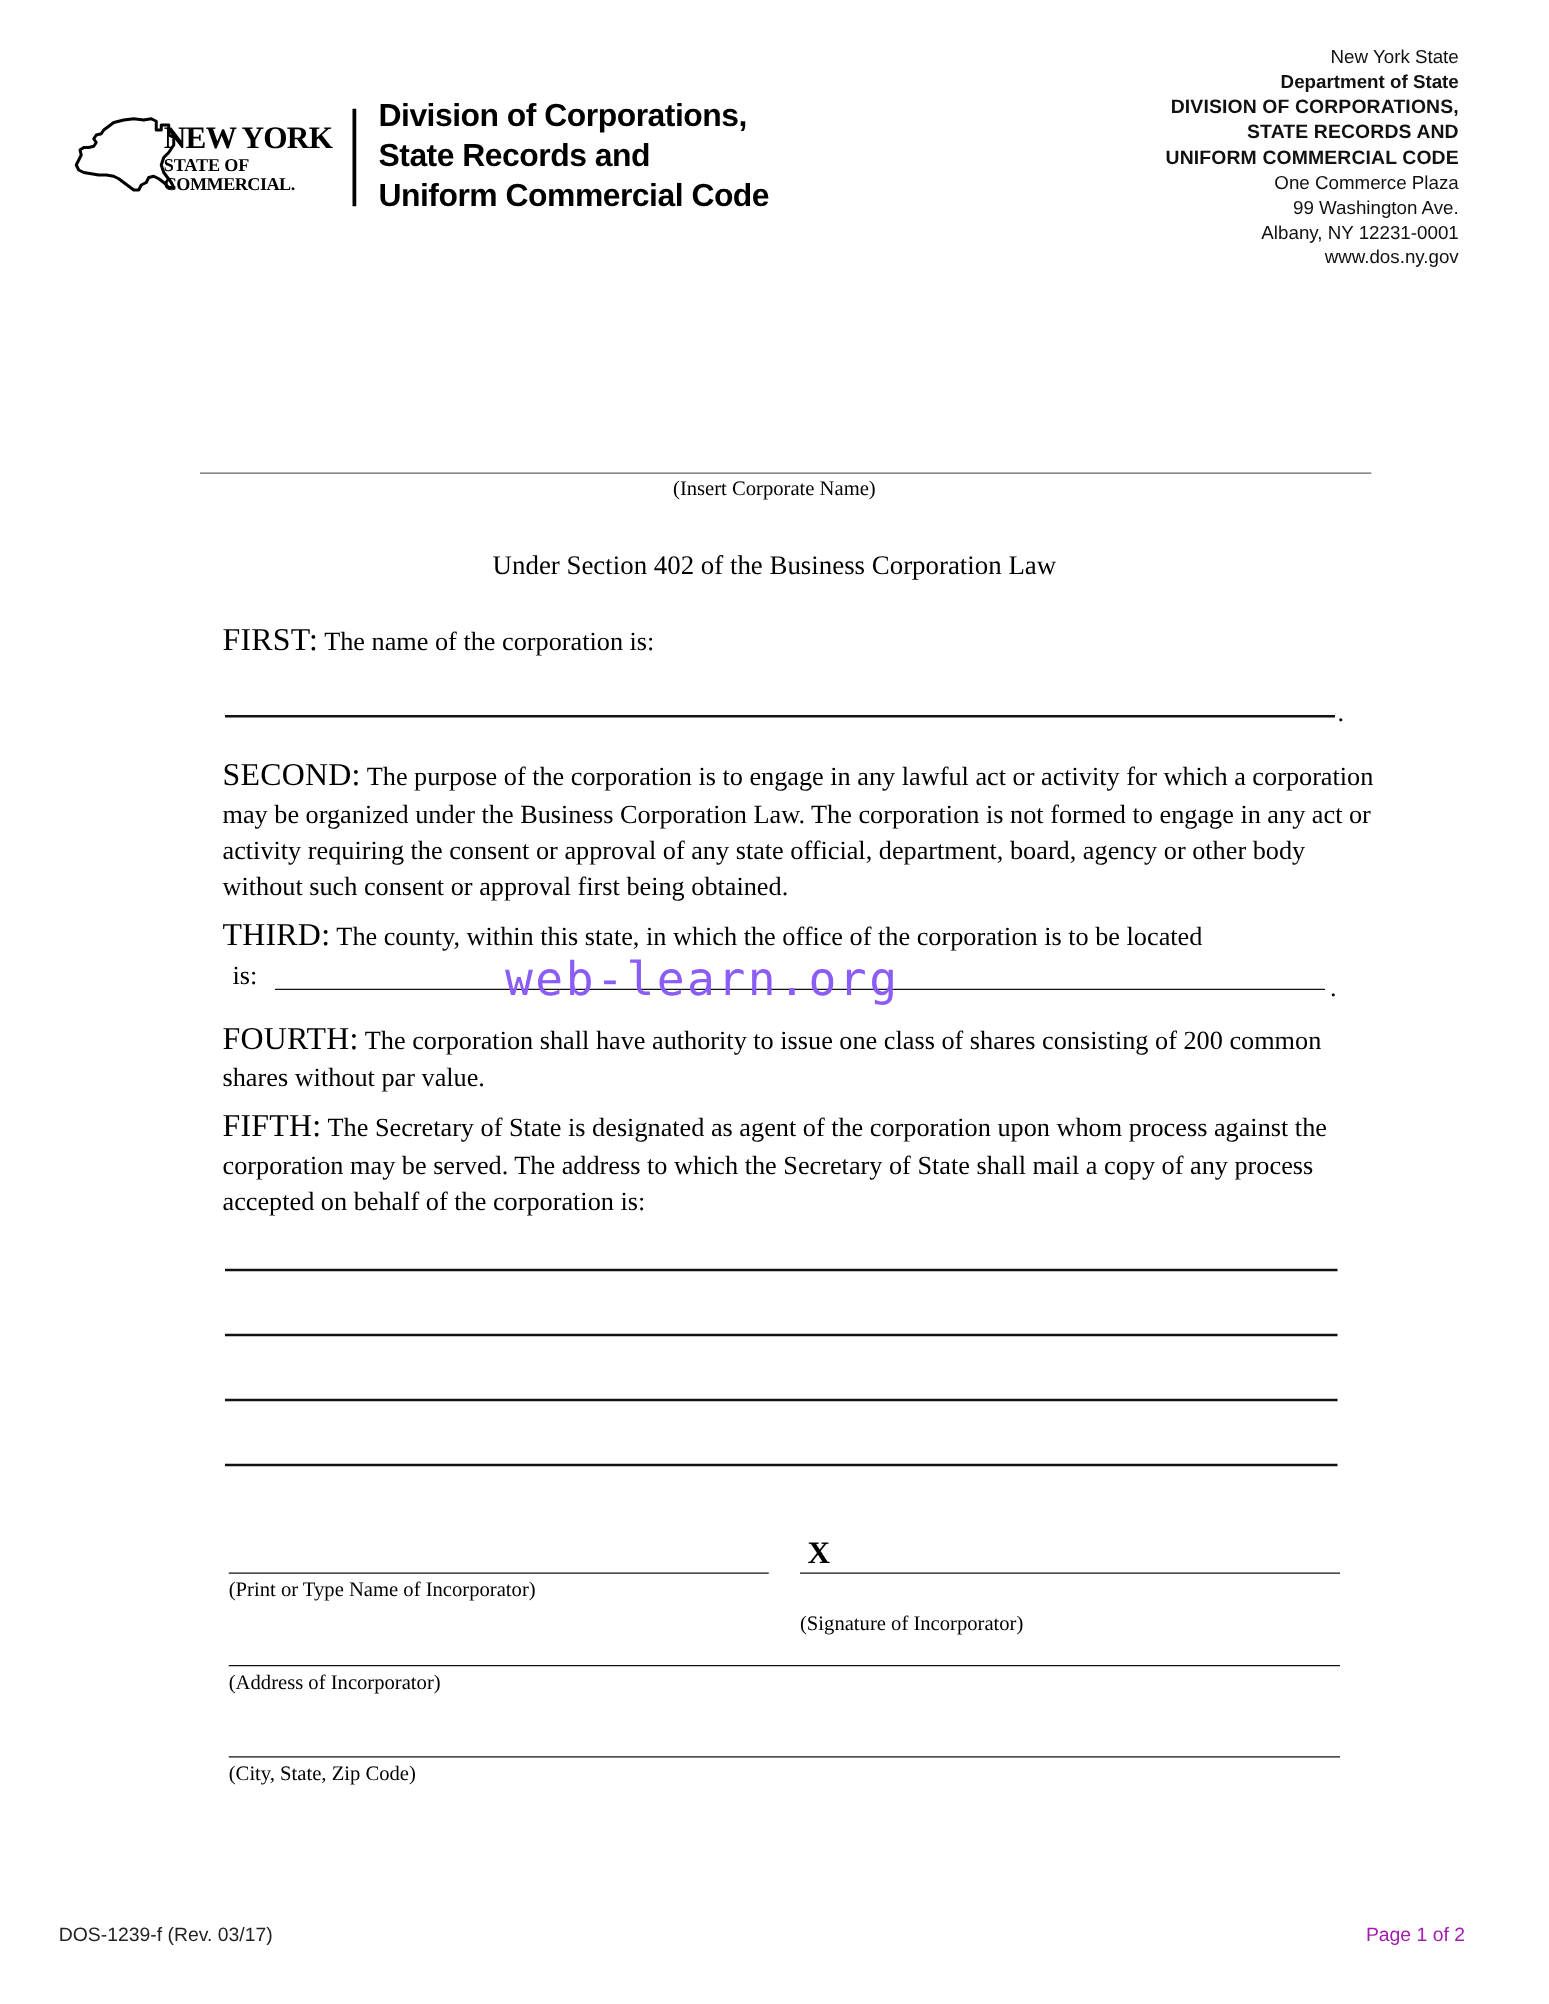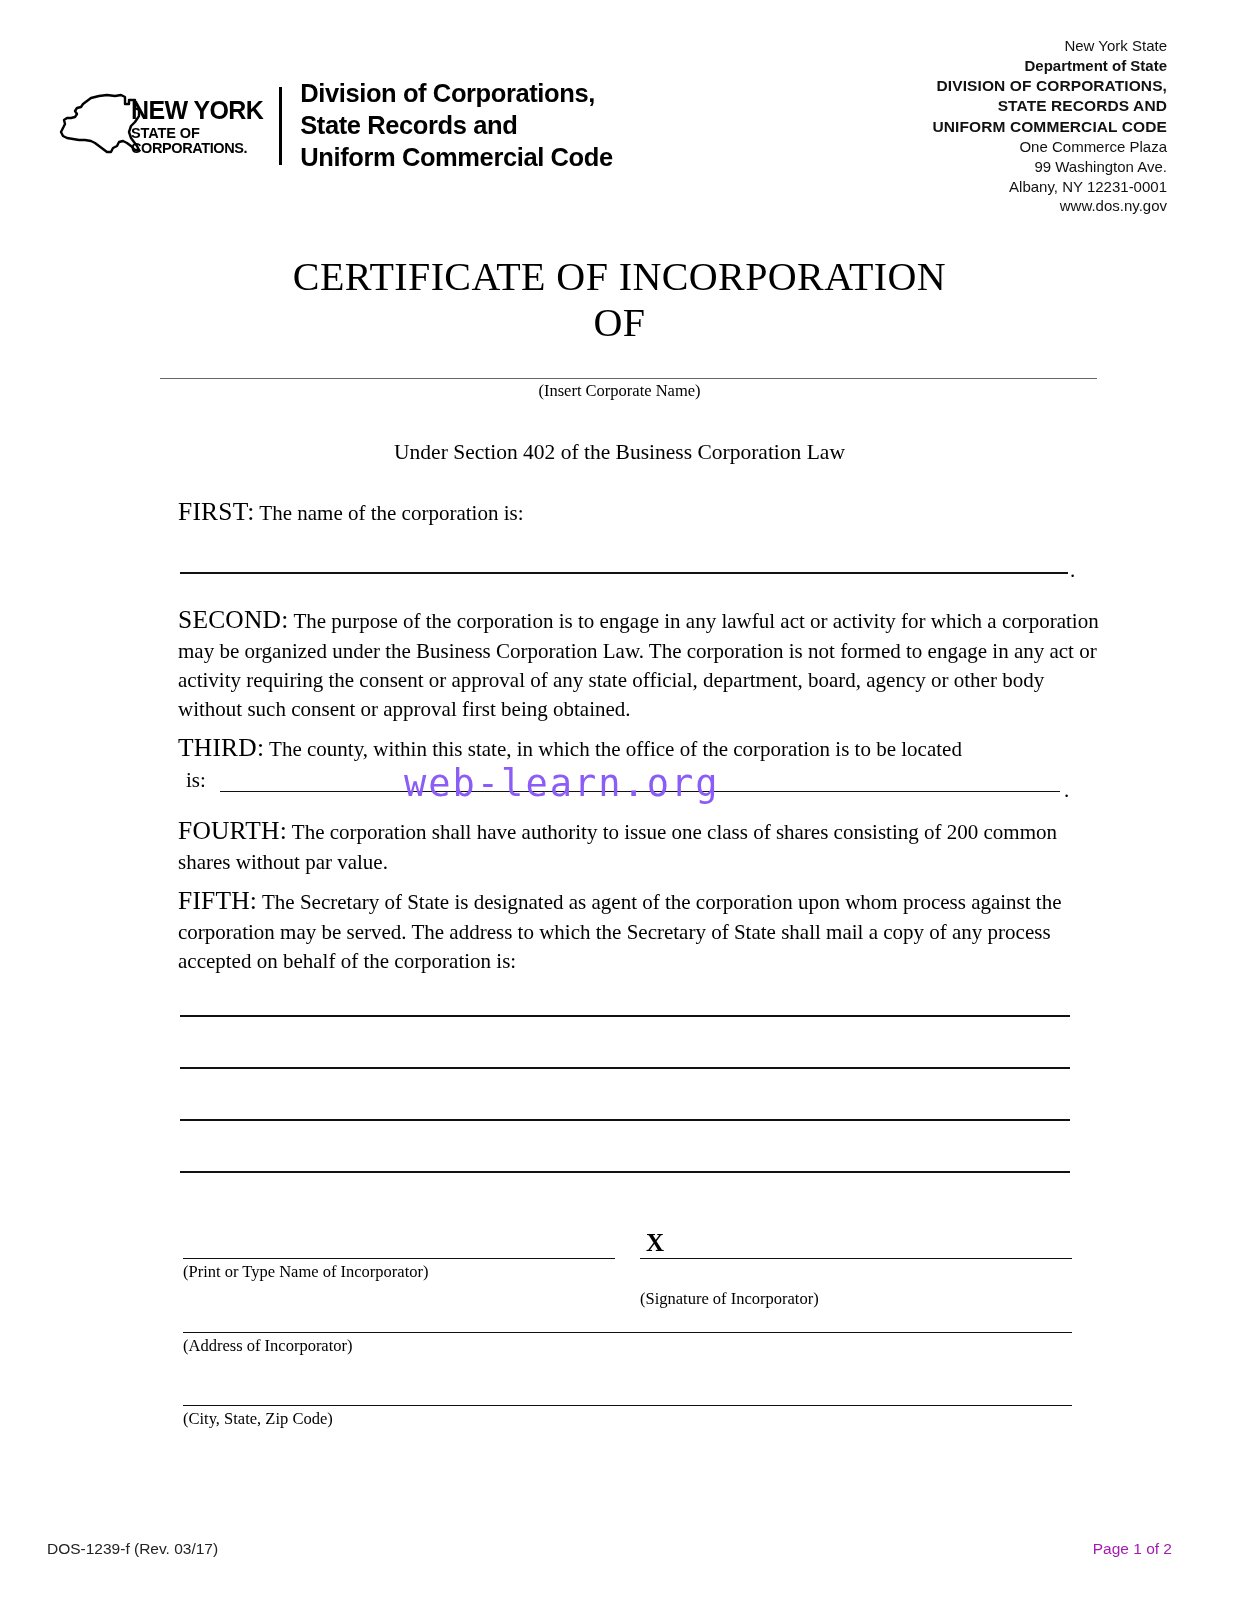--- a/index.html
+++ b/index.html
@@ -35,21 +35,21 @@
   .ny-map {
     width: 110px;
     height: 80px;
     flex: 0 0 auto;
     margin-right: 4px;
   }
   .ny-wordmark {
     display: flex;
     flex-direction: column;
     justify-content: space-between;
-    font-family: Liberation Sans, sans-serif;
+    font-family: Liberation Serif, serif;
     line-height: 1;
     margin-left: -38px;
     margin-top: 2px;
   }
   .ny-wordmark .l1 {
     font-size: 25px;
     font-weight: bold;
     letter-spacing: -0.6px;
   }
   .ny-wordmark .l2 {
@@ -223,21 +223,21 @@
       <svg class="ny-map" viewBox="0 0 110 80">
         <path d="M28 18 L36 12 L44 10 L52 9 L60 10 L66 9 L70 11 L70 18 L74 18 L74 14
                  L80 14 L80 22 L84 24 L84 30 L80 36 L76 40 L74 46 L76 52 L79 56 L82 60
                  L84 64 L80 64 L76 60 L72 57 L68 55 L64 56 L62 60 L58 62 L56 66 L52 66
                  L48 63 L44 60 L40 57 L36 55 L30 54 L24 54 L18 53 L12 52 L8 50 L6 46
                  L8 42 L10 38 L9 34 L12 32 L16 32 L20 31 L22 28 L20 25 L22 22 L26 21 Z" fill="none" stroke="#000" stroke-width="2.4" stroke-linejoin="round"></path>
       </svg>
       <div class="ny-wordmark">
         <span class="l1">NEW YORK</span>
         <span class="l2">STATE OF</span>
-        <span class="l3">CORPORATIONS.</span>
+        <span class="l3">COMMERCIAL.</span>
       </div>
       <div class="logo-divider"></div>
       <div class="div-title">
         <div>Division of Corporations,</div>
         <div>State Records and</div>
         <div>Uniform Commercial Code</div>
       </div>
     </div>
 
     <div class="addr-block">
@@ -246,24 +246,20 @@
       <div class="caps">DIVISION OF CORPORATIONS,</div>
       <div class="caps">STATE RECORDS AND</div>
       <div class="caps">UNIFORM COMMERCIAL CODE</div>
       <div>One Commerce Plaza</div>
       <div>99 Washington Ave.</div>
       <div>Albany, NY 12231-0001</div>
       <div>www.dos.ny.gov</div>
     </div>
   </div>
 
-  <div class="doc-title">
-    <div>CERTIFICATE OF INCORPORATION</div>
-    <div>OF</div>
-  </div>
 
   <div class="rule-corpname"></div>
   <div class="caption-corpname">(Insert Corporate Name)</div>
 
   <div class="under-section">Under Section 402 of the Business Corporation Law</div>
 
   <div class="article" style="top:494px;">
     <span class="art-label">FIRST:</span>
     <span>The name of the corporation is:</span>
   </div>

